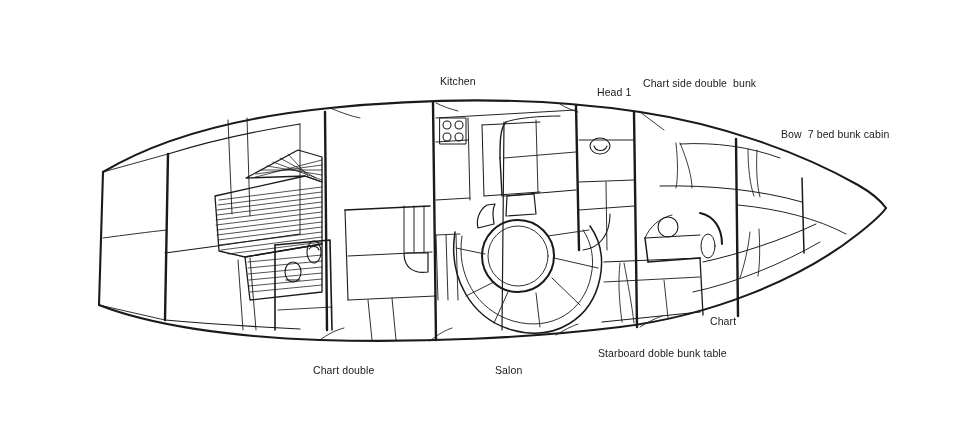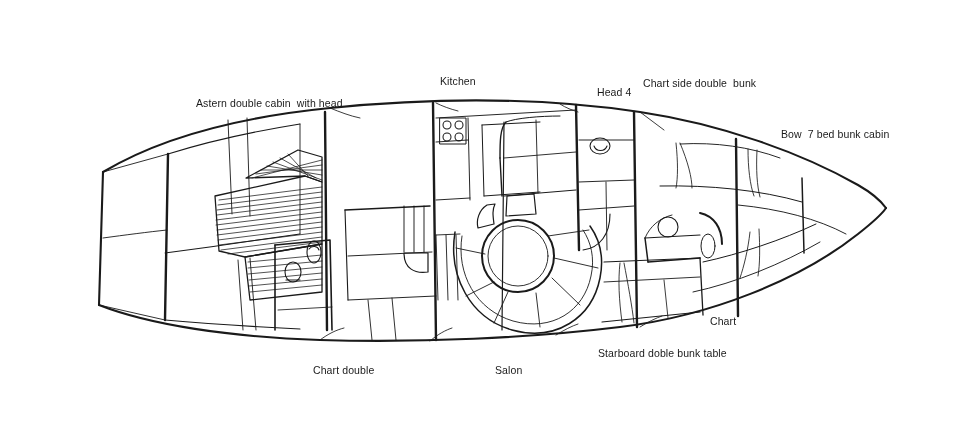--- a/index.html
+++ b/index.html
@@ -249,23 +249,22 @@
         <path d="M430,341 C438,334 446,330 452,328"></path>
         <path d="M556,335 C564,330 572,326 578,324"></path>
         <path d="M640,327 C648,322 656,318 662,316"></path>
         <path d="M168,154 L103,172" stroke-width="0.9"></path>
         <path d="M165,320 L99,305" stroke-width="0.9"></path>
       </g>
 
     </g>
   </svg>
 
-  <div class="lbl" style="left:196px; top:98px;">Astern double cabin  with head</div>
   <div class="lbl" style="left:434px; top:76px;margin-left:6px;">Kitchen</div>
-  <div class="lbl" style="left:597px; top:87px;">Head 4</div>
+  <div class="lbl" style="left:597px; top:87px;">Head 1</div>
   <div class="lbl" style="left:643px; top:78px;">Chart side double  bunk</div>
   <div class="lbl" style="left:781px; top:129px;">Bow  7 bed bunk cabin</div>
   <div class="lbl" style="left:710px; top:316px;">Chart</div>
   <div class="lbl" style="left:598px; top:348px;">Starboard doble bunk table</div>
   <div class="lbl" style="left:495px; top:365px;text-align:right;">Salon</div>
   <div class="lbl" style="left:313px; top:365px;">Chart double</div>
 
 </div>
 
 </body></html>

